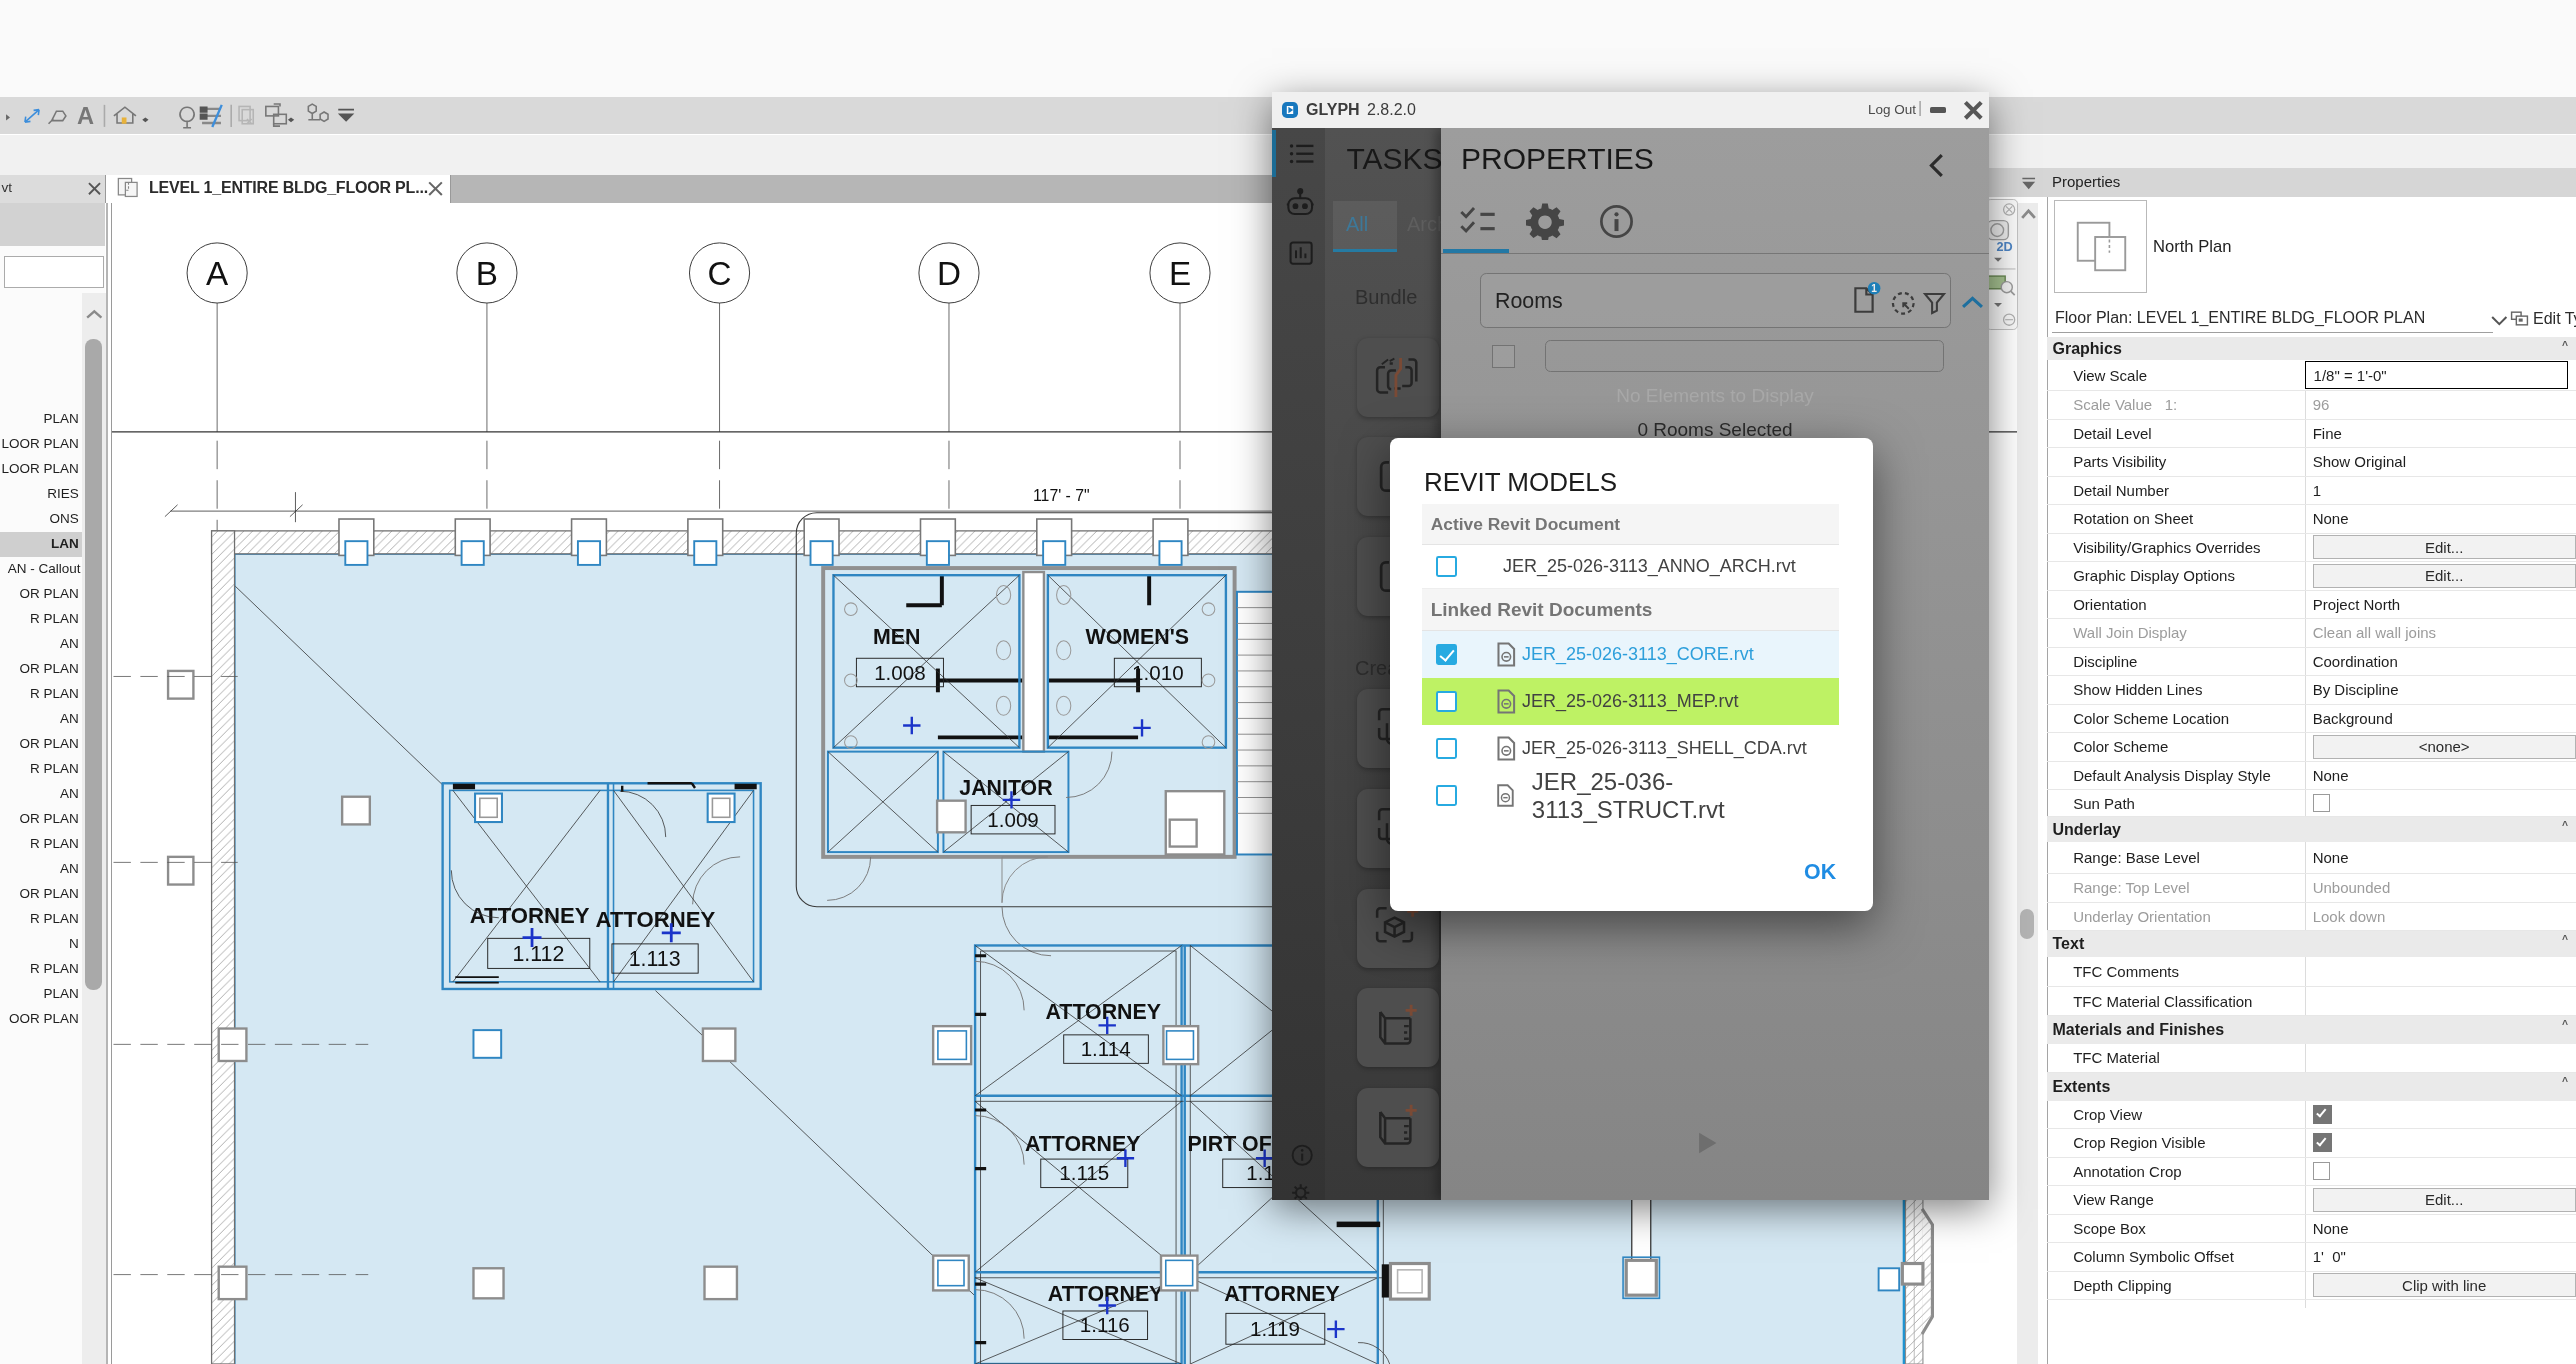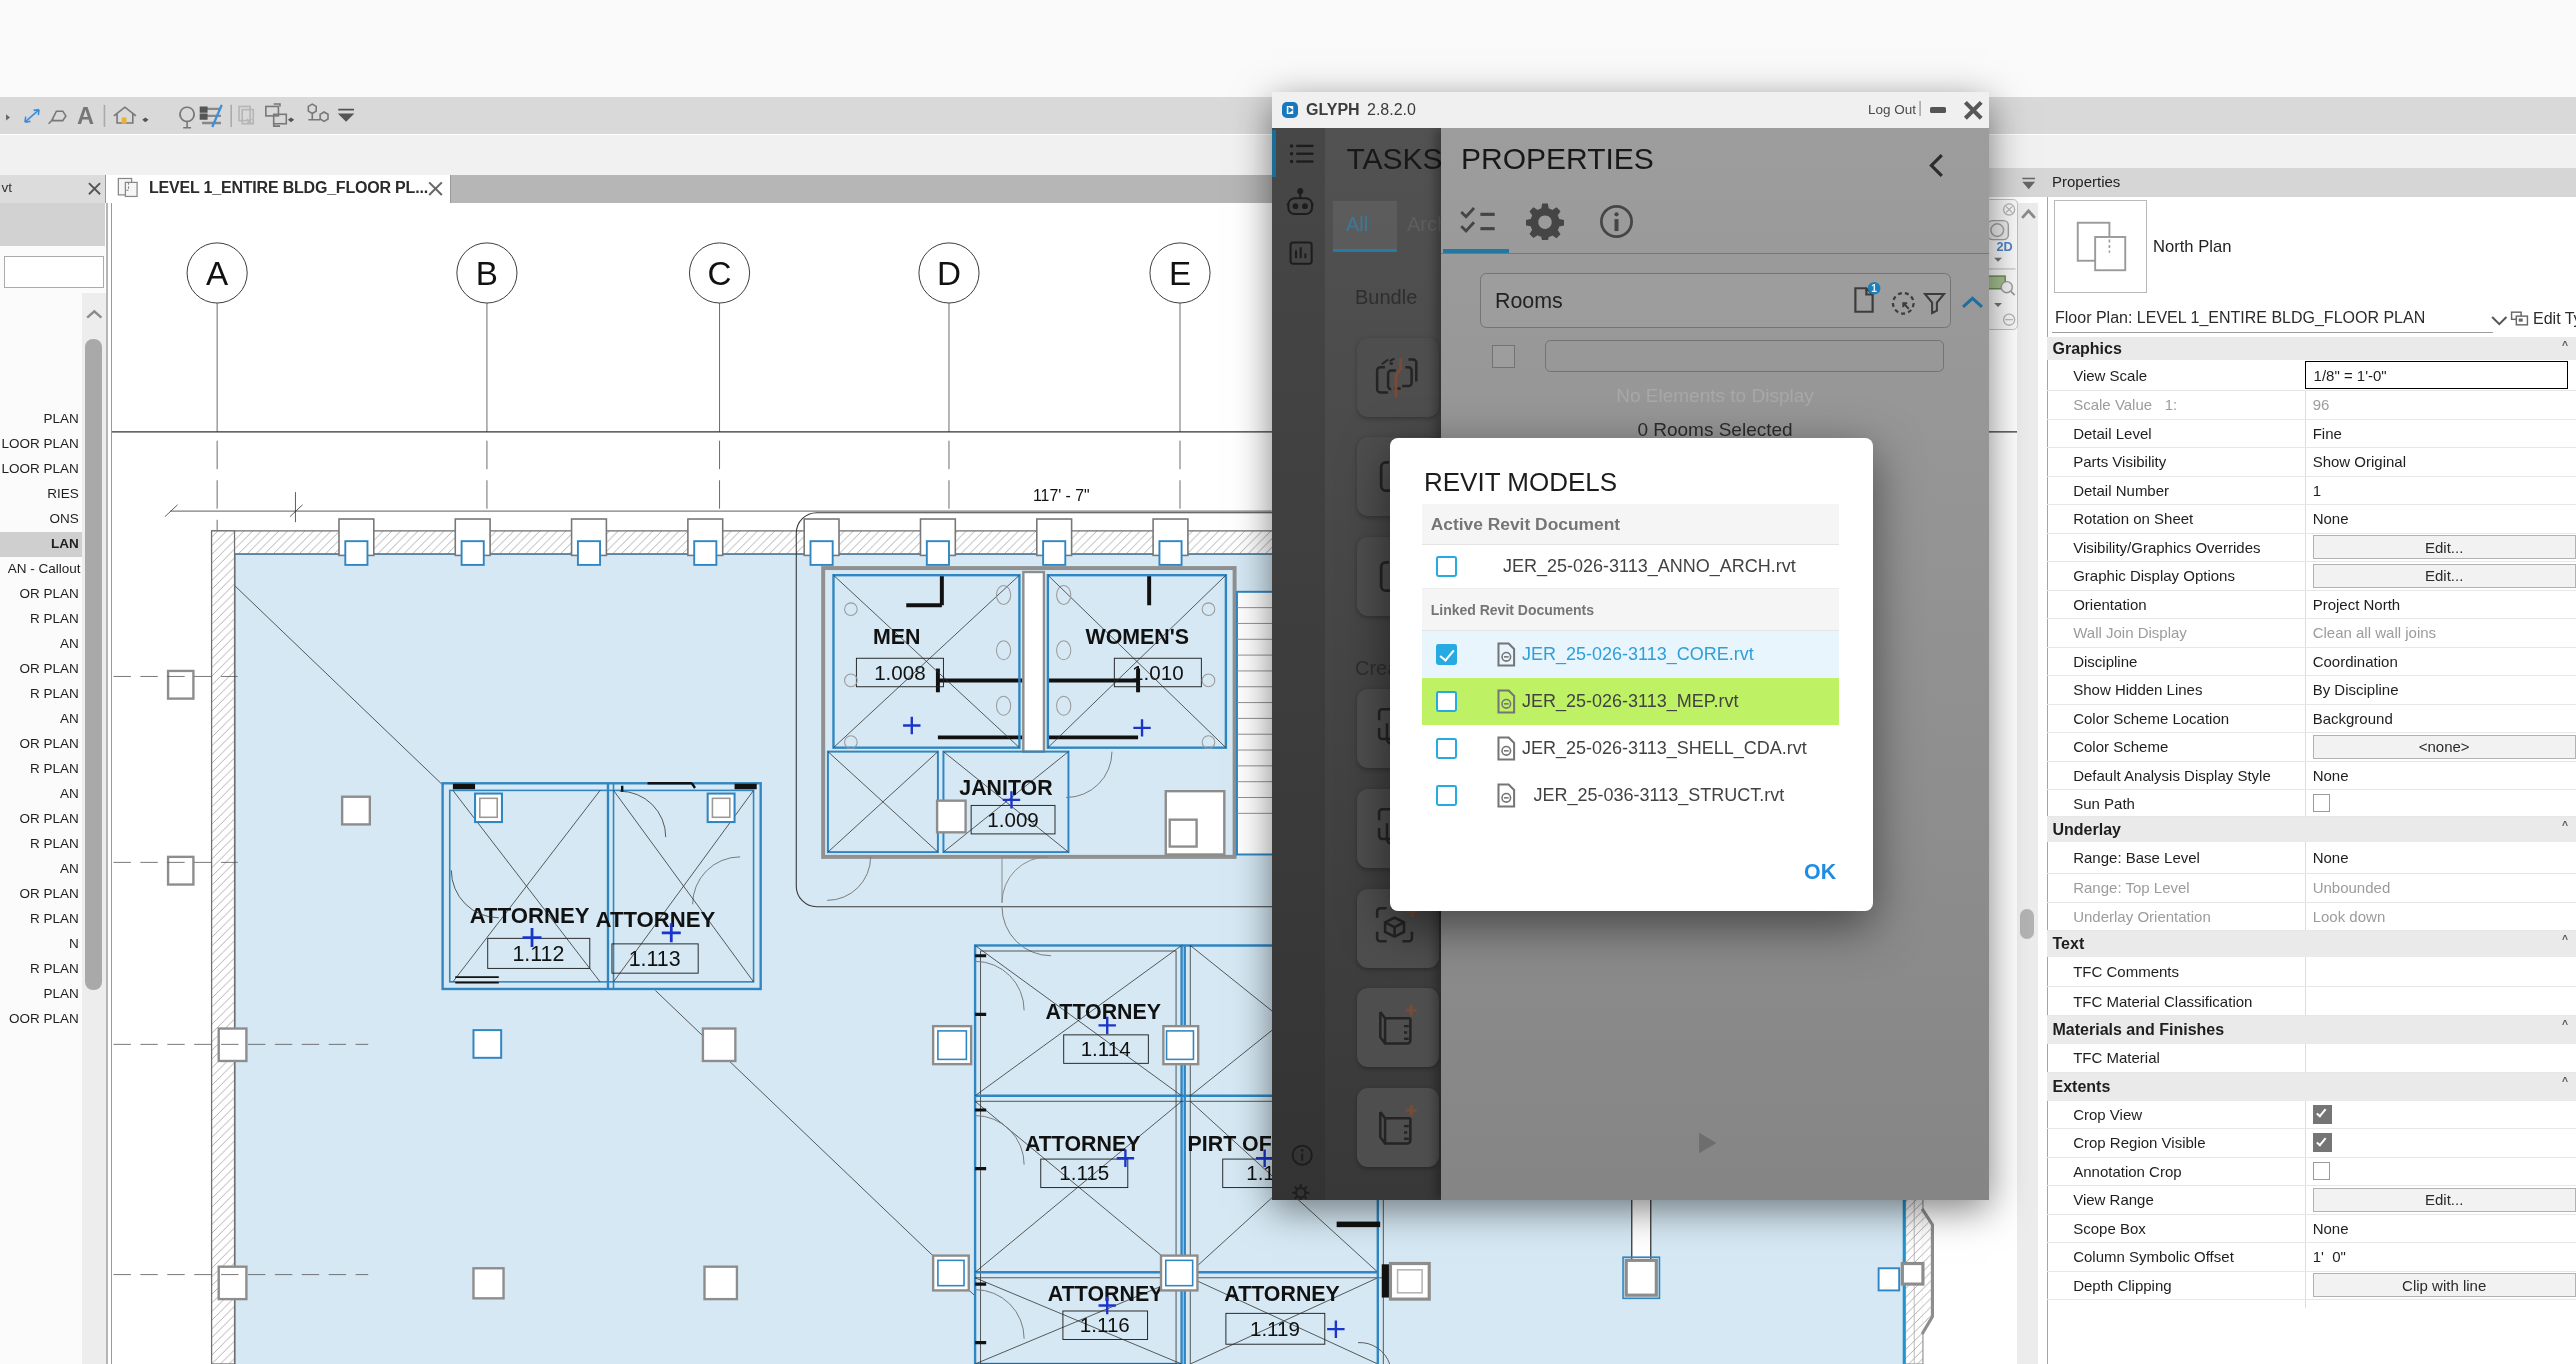--- a/index.html
+++ b/index.html
@@ -860,21 +860,21 @@
     </div>
   </div>
   <div class="abs" id="dialog">
     <div class="abs" style="left:34px;top:28.5px;font-size:26px;color:#1c1c1c">REVIT MODELS</div>
     <div class="abs" style="left:32px;top:66px;width:417px;height:323px">
       <div class="dgrey" style="height:41px;display:flex;align-items:center;padding-left:8.7px;font-size:17.4px;font-weight:bold;color:#757575;border-bottom:0.8px solid #e4e4e4">Active Revit Document</div>
       <div style="height:44px;display:flex;align-items:center;border-bottom:0.8px solid #eee">
         <span class="cbx" style="margin-left:13.5px"></span>
         <span style="margin-left:46px;font-size:18px;color:#424242">JER_25-026-3113_ANNO_ARCH.rvt</span>
       </div>
-      <div class="dgrey" style="height:42px;display:flex;align-items:center;padding-left:8.7px;font-size:14px;font-weight:bold;color:#757575;border-bottom:0.8px solid #e4e4e4">Linked Revit Documents</div>
+      <div class="dgrey" style="height:42px;display:flex;align-items:center;padding-left:8.7px;font-size:19px;font-weight:bold;color:#757575;border-bottom:0.8px solid #e4e4e4">Linked Revit Documents</div>
       <div style="height:47px;display:flex;align-items:center;background:#e9f5fc">
         <span class="cbx on" style="margin-left:13.5px"></span>
         <svg style="margin-left:39px" width="20.6" height="25" viewBox="0 0 26 32">
           <path d="M3,2 h13 l7,7 v21 h-20 z" fill="none" stroke="#757575" stroke-width="2.6"></path>
           <circle cx="13" cy="19" r="5.5" fill="none" stroke="#757575" stroke-width="2"></circle>
           <path d="M10,19 h6" stroke="#757575" stroke-width="2"></path>
         </svg>
         <span style="margin-left:5.5px;font-size:18px;color:#2d9fdb">JER_25-026-3113_CORE.rvt</span>
       </div>
       <div style="height:47px;display:flex;align-items:center;background:#bef264">
@@ -895,19 +895,19 @@
         </svg>
         <span style="margin-left:5.5px;font-size:18px;color:#424242">JER_25-026-3113_SHELL_CDA.rvt</span>
       </div>
       <div style="height:47px;display:flex;align-items:center;background:#fff">
         <span class="cbx" style="margin-left:13.5px"></span>
         <svg style="margin-left:39px" width="20.6" height="25" viewBox="0 0 26 32">
           <path d="M3,2 h13 l7,7 v21 h-20 z" fill="none" stroke="#757575" stroke-width="2.6"></path>
           <circle cx="13" cy="19" r="5.5" fill="none" stroke="#757575" stroke-width="2"></circle>
           <path d="M10,19 h6" stroke="#757575" stroke-width="2"></path>
         </svg>
-        <span style="margin-left:17px;font-size:18px;color:#424242">JER_25-036-3113_STRUCT.rvt</span>
+        <span style="margin-left:17px;font-size:24px;color:#424242">JER_25-036-3113_STRUCT.rvt</span>
       </div>
     </div>
     <div class="abs" style="left:414px;top:422px;font-size:21.4px;font-weight:bold;color:#1f8ce3">OK</div>
   </div>
 </div>
 
 
 </body></html>

